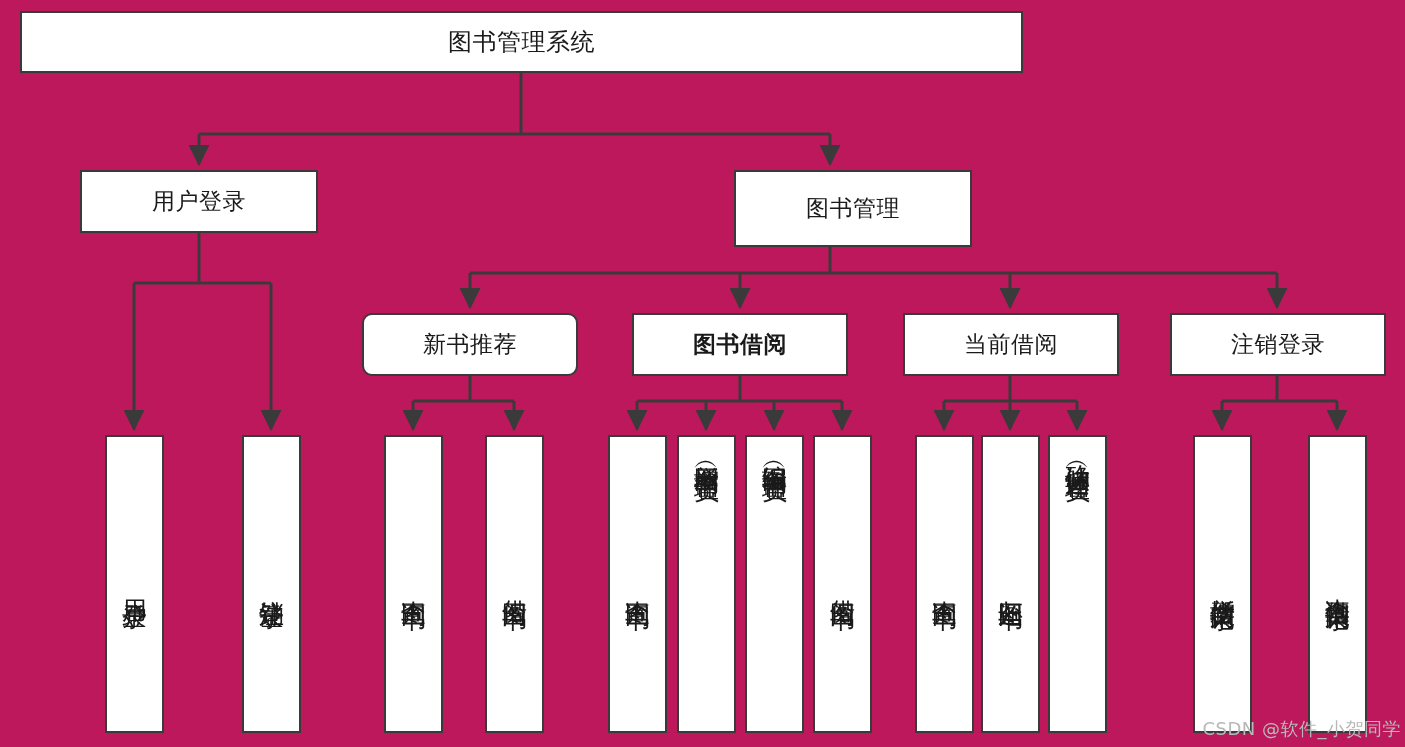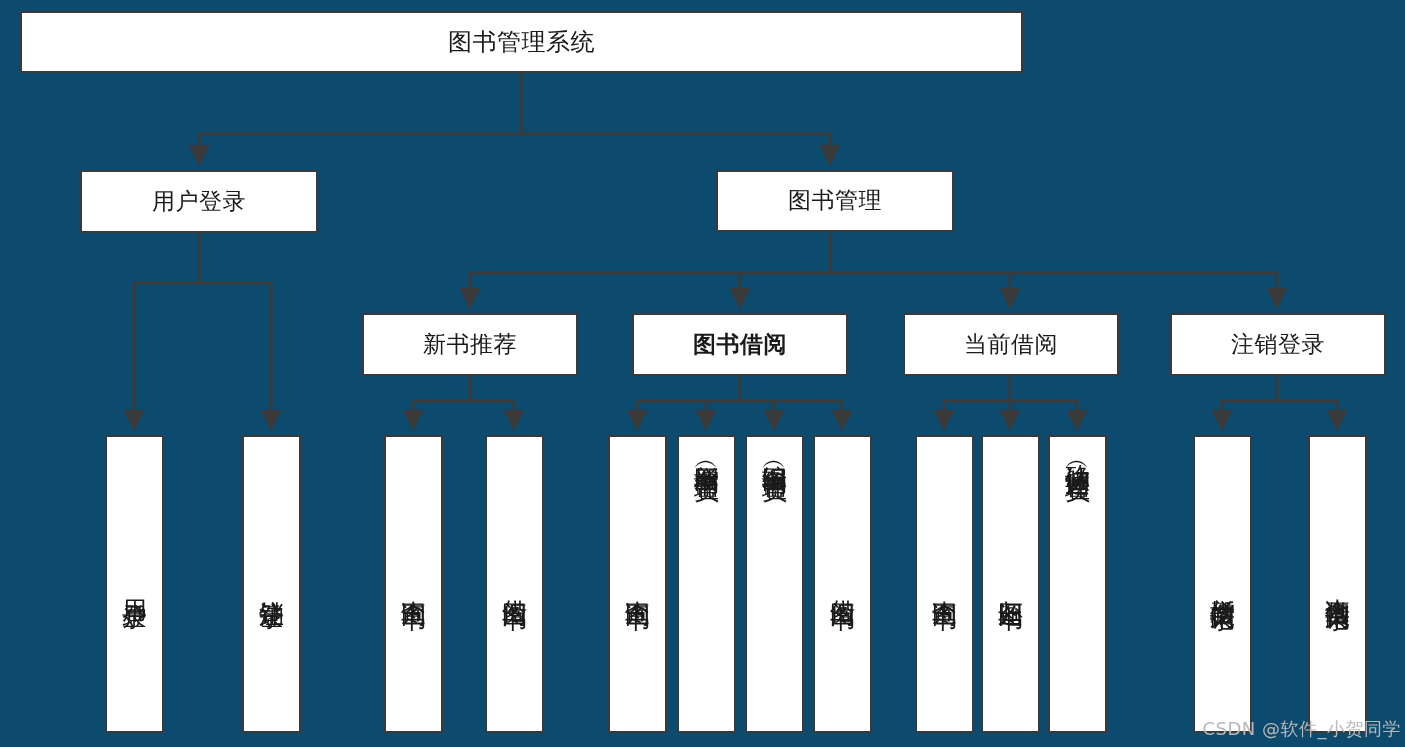--- a/index.html
+++ b/index.html
@@ -8,21 +8,21 @@
     padding: 0;
     background: #ffffff;
   }
   body {
     font-family: "DejaVu Sans", "Liberation Sans", sans-serif;
   }
   #canvas {
     position: relative;
     width: 1405px;
     height: 747px;
-    background: #0c4a6e;
+    background: #be185d;
     overflow: hidden;
   }
   
   #wires {
     position: absolute;
     left: 0;
     top: 0;
     width: 1405px;
     height: 747px;
     pointer-events: none;
@@ -139,25 +139,25 @@
   </svg>
 
   <div class="node horiz root" style="left:20px; top:11px; width:1003px; height:62px;">
     <span class="node-label">图书管理系统</span>
   </div>
 
   <div class="node horiz" style="left:80px; top:170px; width:238px; height:63px;">
     <span class="node-label">用户登录</span>
   </div>
 
-  <div class="node horiz" style="left:716px; top:170px; width:238px; height:62px;">
+  <div class="node horiz" style="left:734px; top:170px; width:238px; height:77px;">
     <span class="node-label">图书管理</span>
   </div>
 
-  <div class="node horiz" style="left:362px; top:313px; width:216px; height:63px;">
+  <div class="node horiz" style="left:362px; top:313px; width:216px; height:63px;border-radius:10px;">
     <span class="node-label">新书推荐</span>
   </div>
 
   <div class="node horiz" style="left:632px; top:313px; width:216px; height:63px;font-weight:bold;">
     <span class="node-label">图书借阅</span>
   </div>
 
   <div class="node horiz" style="left:903px; top:313px; width:216px; height:63px;font-family:Liberation Serif, serif;">
     <span class="node-label">当前借阅</span>
   </div>

